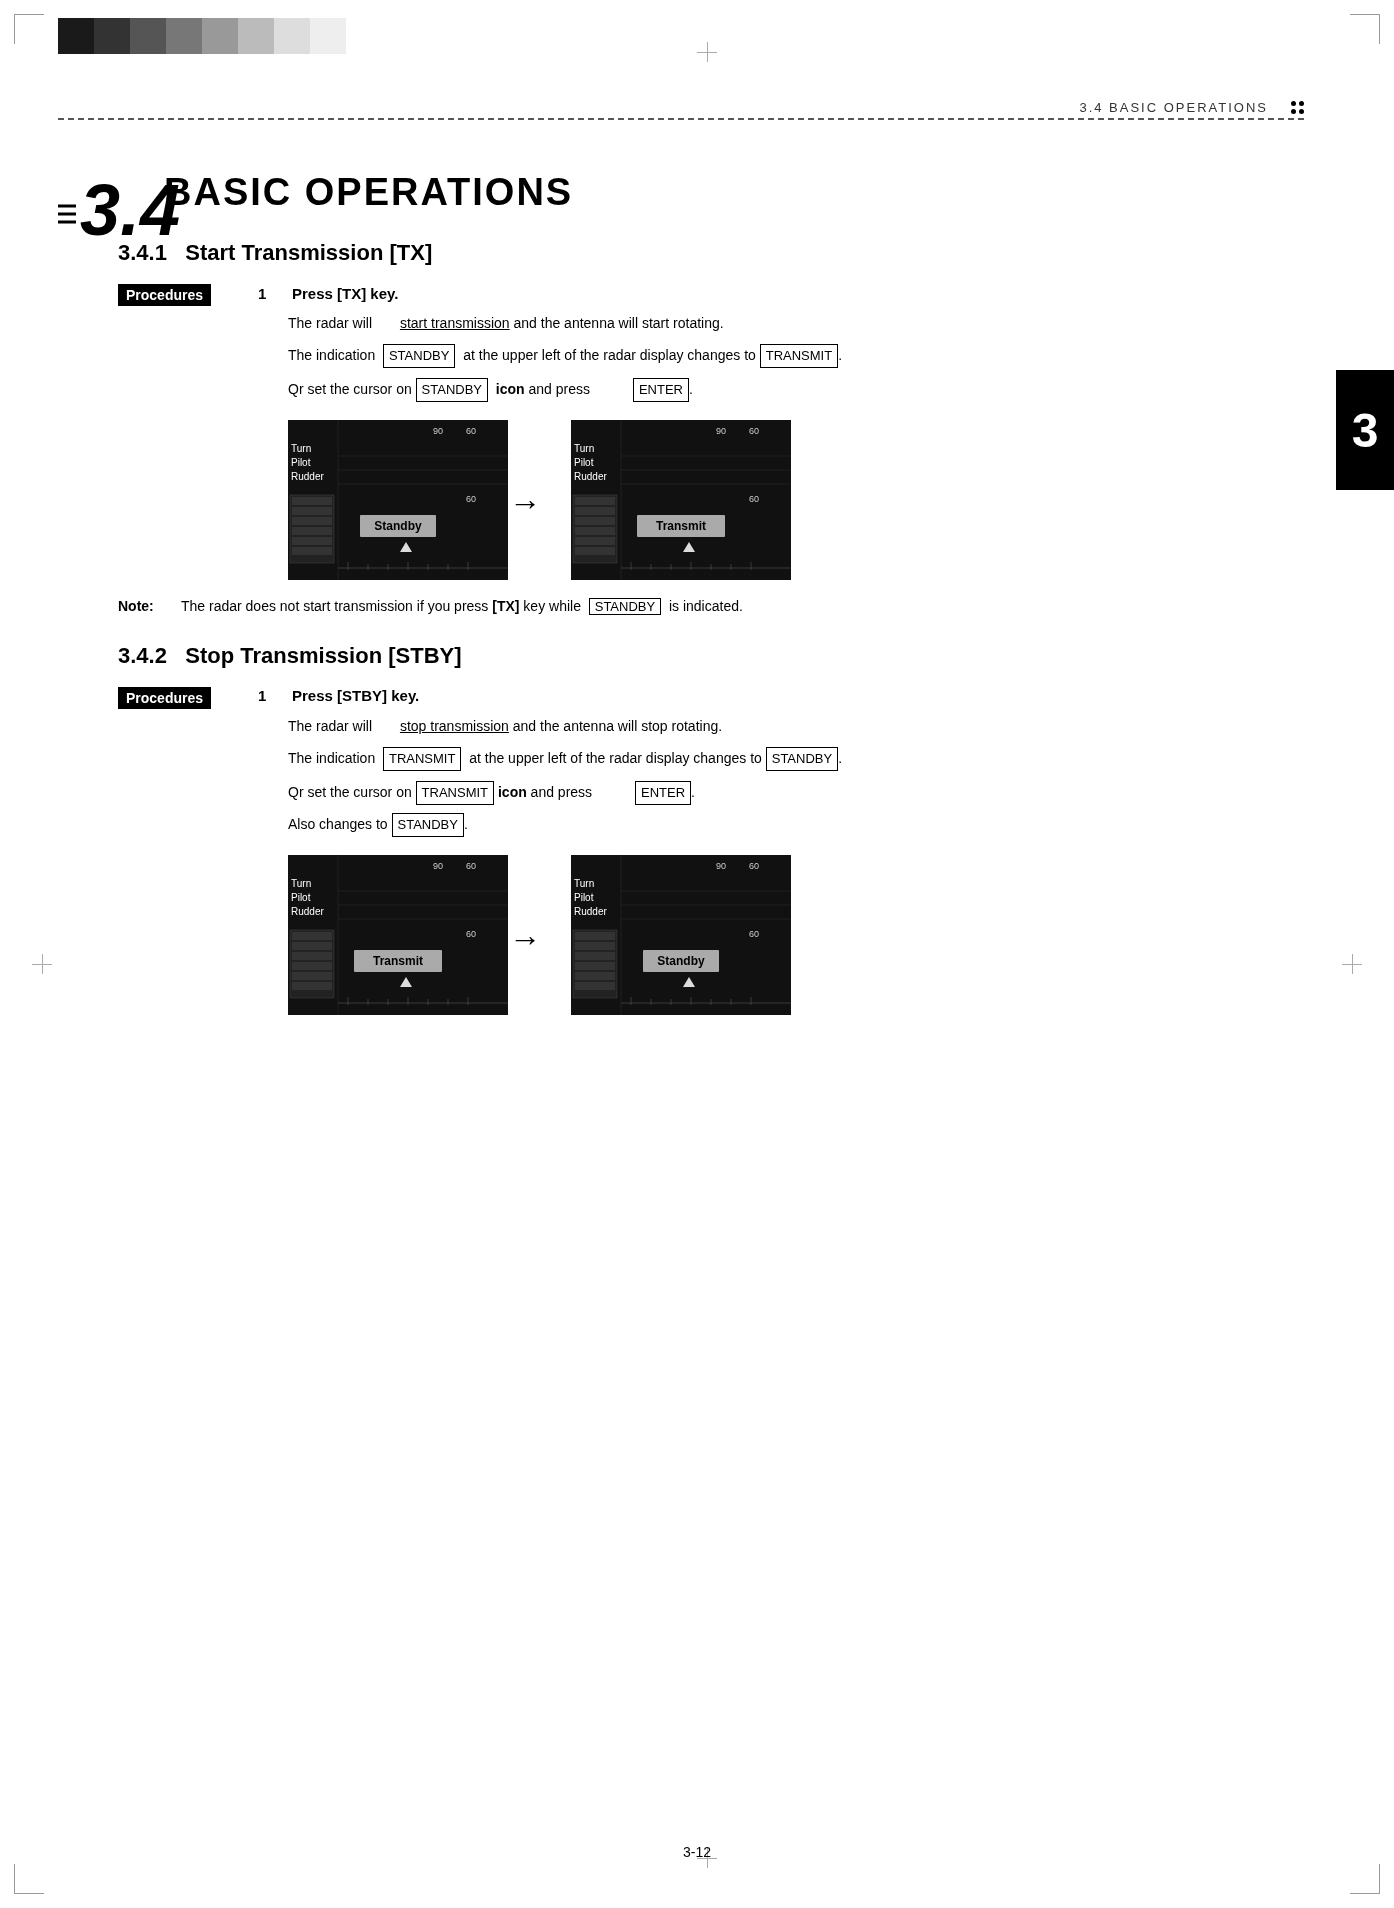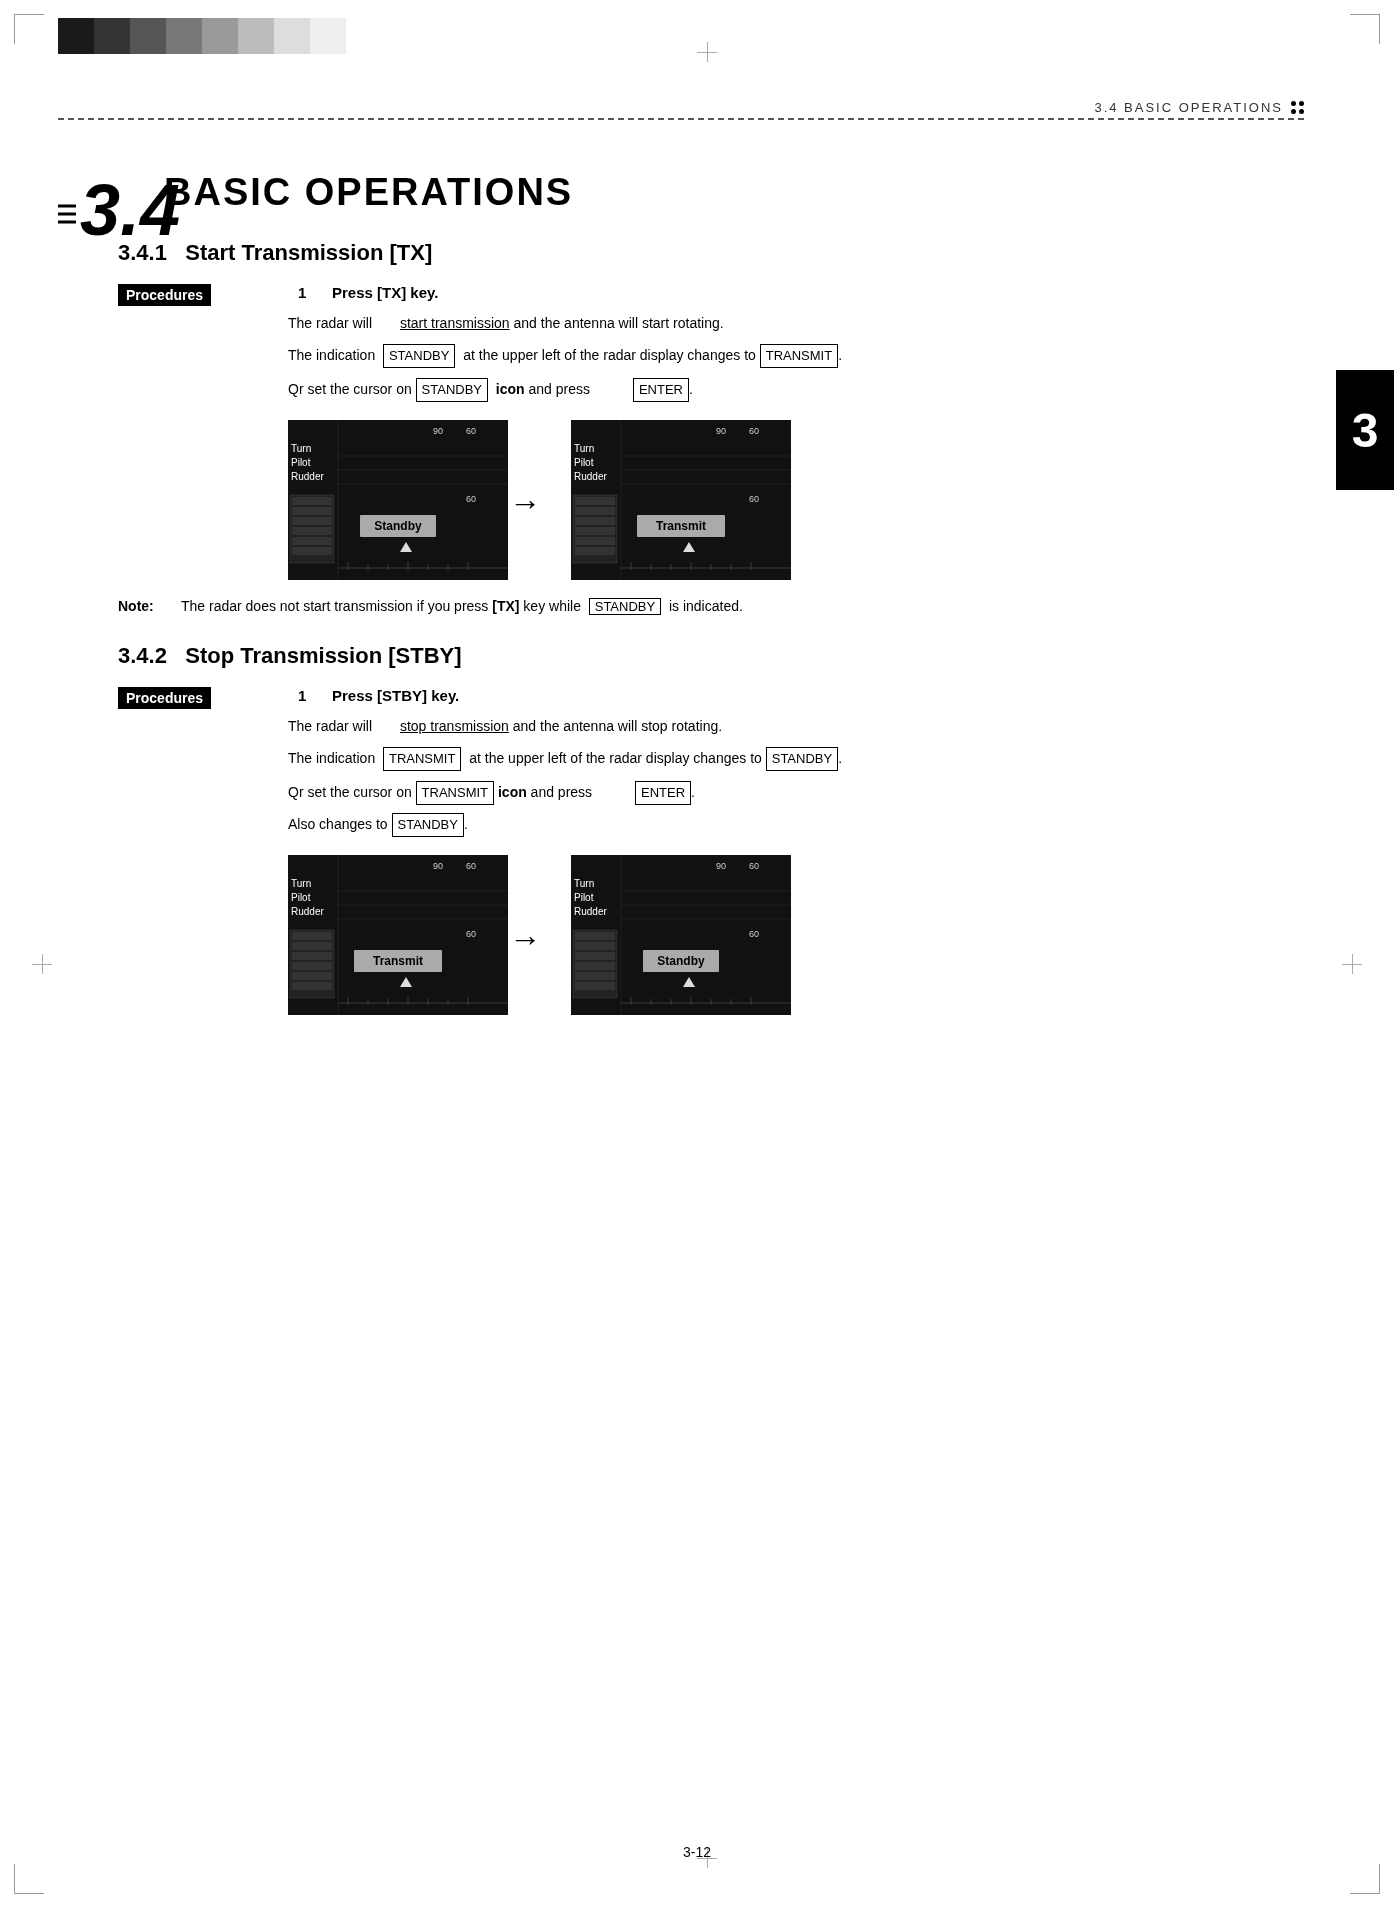--- a/index.html
+++ b/index.html
@@ -28,21 +28,21 @@
     
     .section-indicator {
       position: absolute;
       top: 100px;
       right: 90px;
       font-size: 13px;
       letter-spacing: 2px;
       color: #333;
       display: flex;
       align-items: center;
-      gap: 8px;
+      gap: 23px;
     }
     .section-indicator .dots {
       display: flex;
       flex-direction: column;
       gap: 3px;
     }
     .section-indicator .dot-row {
       display: flex;
       gap: 3px;
     }
@@ -244,23 +244,22 @@
       height: 30px;
     }
     .corner-tl { top: 14px; left: 14px; border-top: 1.5px solid #999; border-left: 1.5px solid #999; }
     .corner-tr { top: 14px; right: 14px; border-top: 1.5px solid #999; border-right: 1.5px solid #999; }
     .corner-bl { bottom: 14px; left: 14px; border-bottom: 1.5px solid #999; border-left: 1.5px solid #999; }
     .corner-br { bottom: 14px; right: 14px; border-bottom: 1.5px solid #999; border-right: 1.5px solid #999; }
 
     
     .proc-row {
       display: flex;
-      align-items: flex-start;
+      align-items: center;
       margin-bottom: 6px;
-      gap: 40px;
     }
     .proc-badge-col {
       min-width: 140px;
     }
     .proc-content-col {
       flex: 1;
     }
 
     
     .radar-svg-container {

